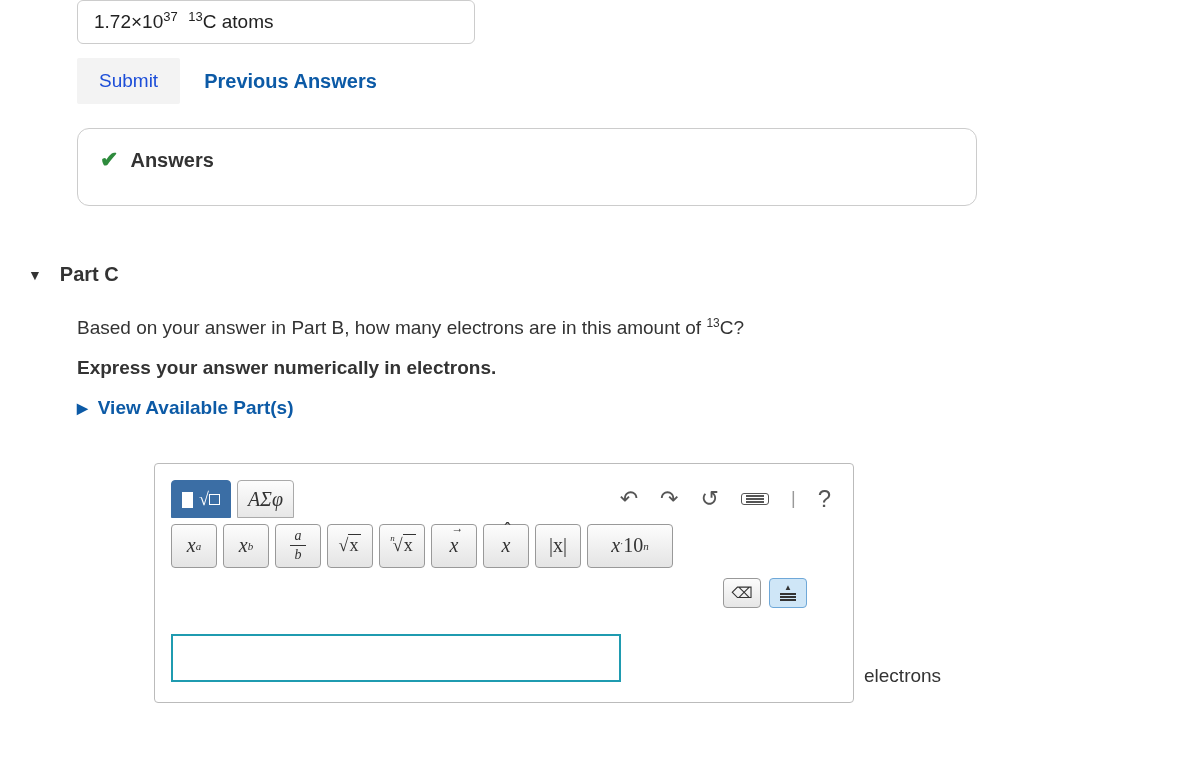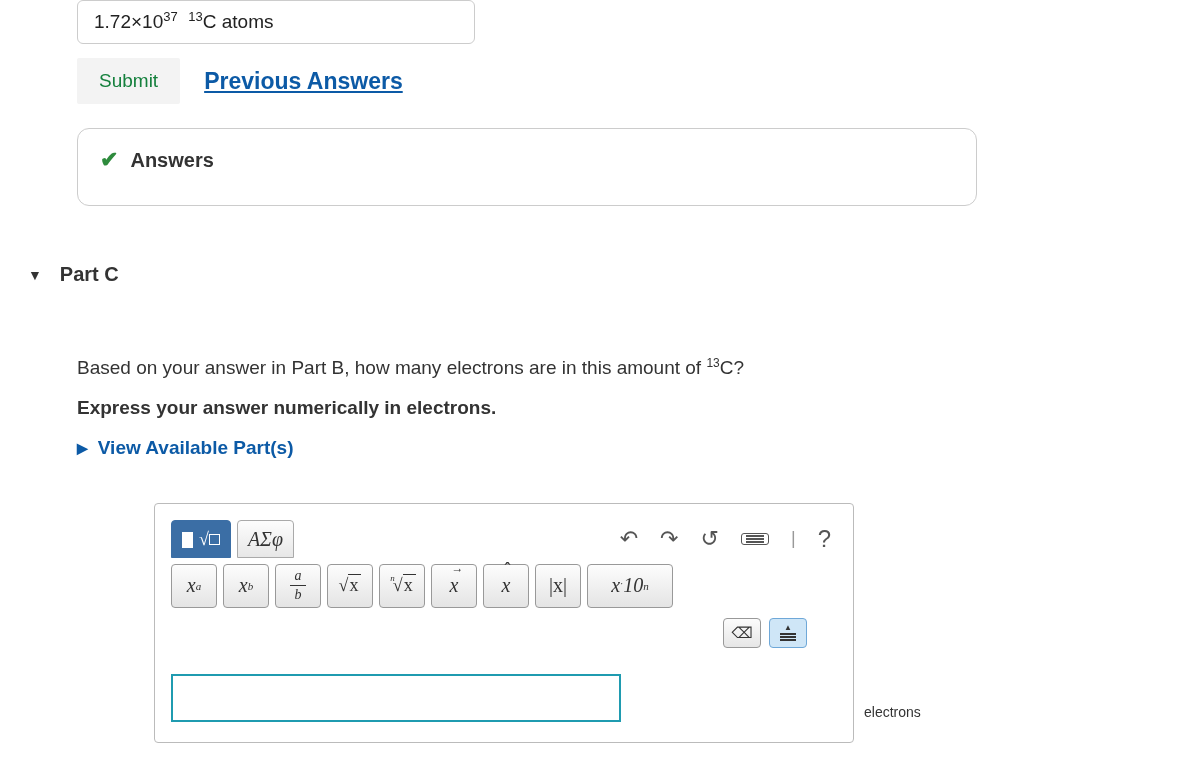--- a/index.html
+++ b/index.html
@@ -27,32 +27,31 @@
   }
   .answer-box sup { font-size: 13px; vertical-align: super; line-height:0; }
   .submit-row {
     margin: 14px 0 0 77px;
     display: flex;
     align-items: center;
     gap: 24px;
   }
   .submit-btn {
     background: #f3f3f3;
-    color: #15803d;
+    color: #1d4ed8;
     border: none;
     padding: 12px 22px;
     font-size: 19px;
     border-radius: 2px;
     cursor: default;
   }
   .prev-link {
     color: #0c5aa6;
-    text-decoration: underline;
-    font-weight: bold;
-    font-size: 23px;
+    font-weight: bold;
+    font-size: 20px;
     cursor: pointer;
   }
   .feedback-box {
     margin: 24px 0 0 77px;
     border: 1px solid #ccc;
     border-radius: 12px;
     padding: 18px 22px 22px 22px;
     width: 900px;
   }
   .feedback-header {
@@ -80,21 +79,21 @@
   }
   .tri {
     font-size: 14px;
     color: #333;
   }
   .part-title {
     font-weight: bold;
     font-size: 20px;
   }
   .question-text {
-    margin: 68px 0 0 77px;
+    margin: 28px 0 0 77px;
     font-size: 19px;
     line-height: 1.5;
   }
   .question-text sup { font-size: 12px; vertical-align: super; line-height:0;}
   .instruction {
     margin: 14px 0 0 77px;
     font-size: 19px;
     font-weight: bold;
   }
   .hints-row {
@@ -200,21 +199,21 @@
   }
   .answer-input{
     border:2px solid #1f9bb0;
     width:450px;height:48px;
     background:#fff;
   }
   .editor-outer{
     display:flex;align-items:flex-end;gap:10px;
     margin:22px 0 0 77px;
   }
-  .units-txt{font-size:14px;margin-bottom:23px;}
+  .units-txt{font-size:19px;margin-bottom:16px;}
 </style>
 </head>
 <body>
 
 <div class="container">
 
   <div class="answer-box">
     <span>1.72×10</span><sup>37</sup>
     &nbsp;<sup>13</sup><span>C</span><span> atoms</span>
   </div>
@@ -300,21 +299,21 @@
         </div>
         <div class="mbtn">
           <span class="hat-over">x</span>
         </div>
         <div class="mbtn">
           <span class="upn">|x|</span>
         </div>
         <div class="mbtn wide">
           <span style="font-style:italic;">x</span>
           <span style="font-size:10px;position:relative;top:-2px;">·</span>
-          <span style="font-style:italic;">10</span>
+          <span style="">10</span>
             <sup style="font-style:italic;">n</sup>
         </div>
       </div>
 
       <div class="eq-extra">
         <div class="sbtn">
           <span>⌫</span>
         </div>
         <div class="sbtn sel">
           <span class="kbd2">

